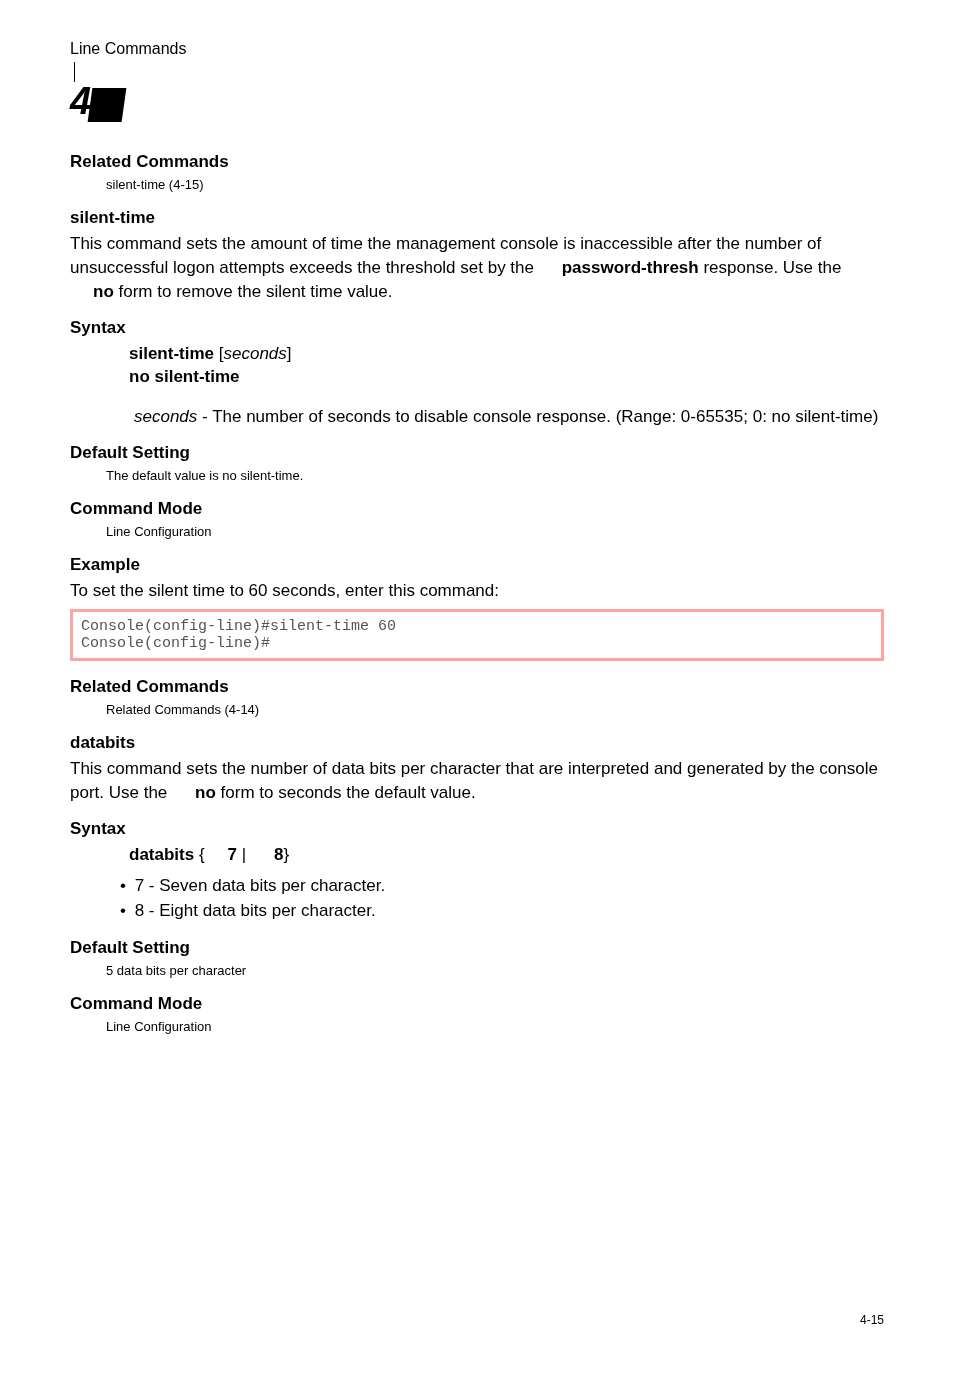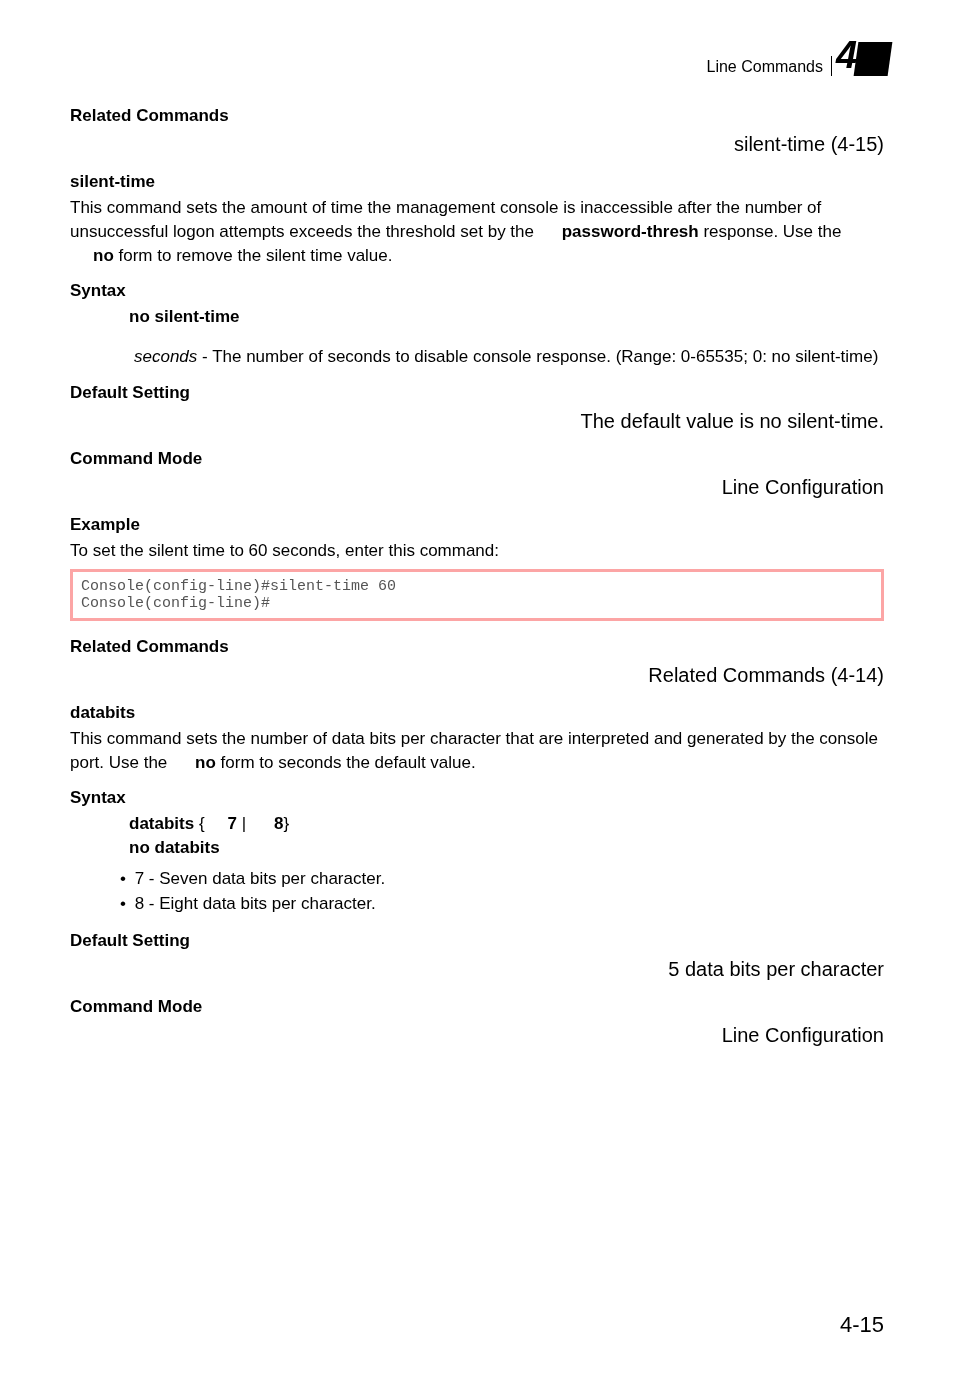--- a/index.html
+++ b/index.html
@@ -12,23 +12,24 @@
       background: #fff;
       width: 954px;
       height: 1388px;
       padding: 40px 70px 50px 70px;
       position: relative;
       color: #000;
     }
     .header {
       display: flex;
       justify-content: flex-end;
-      align-items: flex-end;
+      align-items: flex-start;
       margin-bottom: 30px;
       gap: 4px;
+      flex-direction: column;
     }
     .chapter-icon {
       position: relative;
       width: 48px;
       height: 36px;
     }
     .chapter-num {
       font-size: 38px;
       font-weight: 900;
       font-style: italic;
@@ -49,23 +50,22 @@
       margin-left: 4px;
     }
     .section-h1 {
       font-size: 17px;
       font-weight: bold;
       margin-top: 16px;
       margin-bottom: 4px;
     }
     .indent-block {
       padding-left: 36px;
-      font-size: 20px;
+      font-size: 13px;
       line-height: 1.4;
-      text-align: right;
     }
     .body-text {
       font-size: 17px;
       line-height: 1.4;
       margin-bottom: 2px;
     }
     .syntax-block {
       padding-left: 36px;
       font-size: 17px;
       line-height: 1.4;
@@ -98,23 +98,23 @@
       padding-left: 50px;
       font-size: 17px;
       line-height: 1.5;
     }
     .bullet-list li::before {
       content: "• ";
       margin-right: 4px;
     }
     .page-footer {
       position: absolute;
-      bottom: 50px;
+      bottom: 61px;
       right: 70px;
-      font-size: 22px;
+      font-size: 12px;
     }
     .gap-sm { margin-top: 6px; }
     .gap-md { margin-top: 14px; }
   </style>
 </head>
 <body>
 
 <div class="header">
   <span>Line Commands</span>
   <span class="header-line"></span>
@@ -129,20 +129,24 @@
   <div>silent-time (4-15)</div>
 </div>
 
 <div class="section-h1 gap-md">silent-time</div>
 <div class="body-text">
   <span>This command sets the amount of time the management console is inaccessible after the number of unsuccessful logon attempts exceeds the threshold set by the </span><span class="bold">password-thresh</span><span> response. Use the </span><span class="bold">no</span><span> form to remove the silent time value.</span>
 </div>
 
 <div class="section-h1 gap-md">Syntax</div>
 <div class="syntax-block">
+  <div>
+    <span class="bold">silent-time</span>
+    <span> [</span><span class="italic">seconds</span><span>]</span>
+  </div>
   <div class="bold">no silent-time</div>
   <div class="syntax-inner">
     <span class="italic">seconds</span><span> - The number of seconds to disable console response. (Range: 0-65535; 0: no silent-time)</span>
   </div>
 </div>
 
 <div class="section-h1 gap-md">Default Setting</div>
 <div class="indent-block">The default value is no silent-time.</div>
 
 <div class="section-h1 gap-md">Command Mode</div>
@@ -160,21 +164,20 @@
 <div class="body-text">
   <span>This command sets the number of data bits per character that are interpreted and generated by the console port. Use the </span><span class="bold">no</span><span> form to seconds the default value.</span>
 </div>
 
 <div class="section-h1 gap-md">Syntax</div>
 <div class="syntax-block">
   <div>
     <span class="bold">databits</span>
     <span> {</span><span class="bold">7</span><span> | </span><span class="bold">8</span><span>}</span>
   </div>
-  <div class="bold">no databits</div>
 </div>
 <ul class="bullet-list gap-sm">
   <li>7 - Seven data bits per character.</li>
   <li>8 - Eight data bits per character.</li>
 </ul>
 
 <div class="section-h1 gap-md">Default Setting</div>
 <div class="indent-block">5 data bits per character</div>
 
 <div class="section-h1 gap-md">Command Mode</div>

